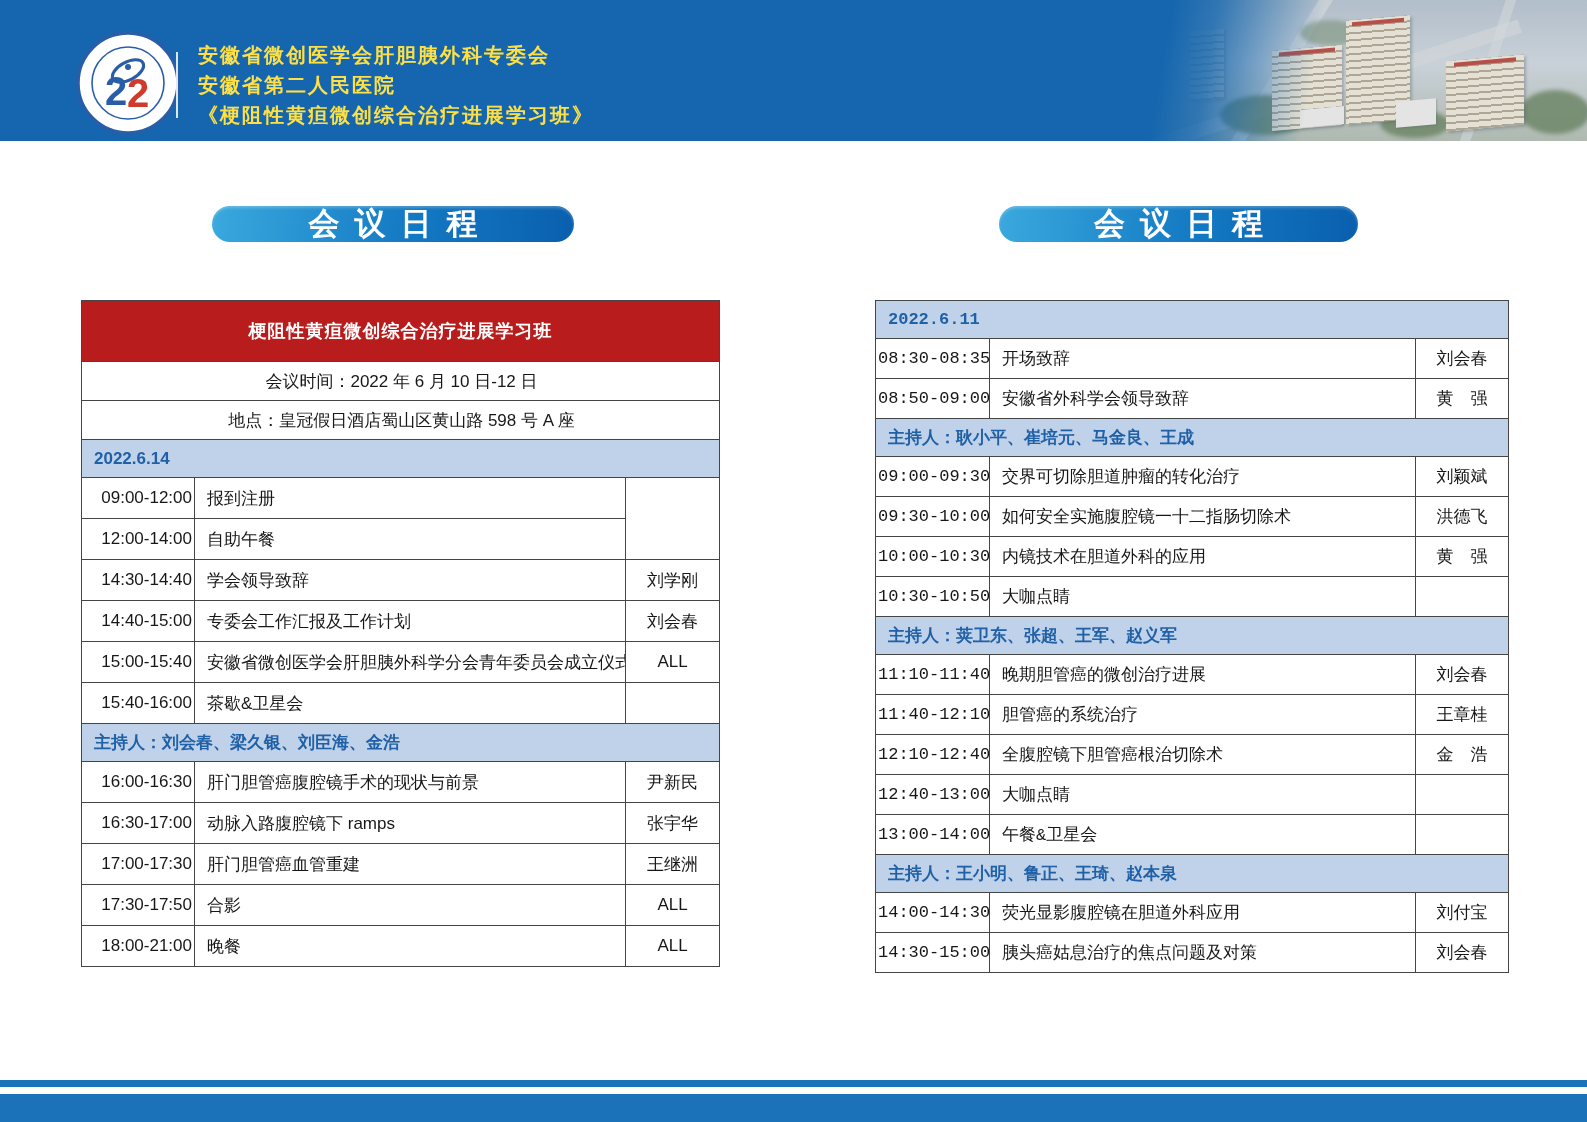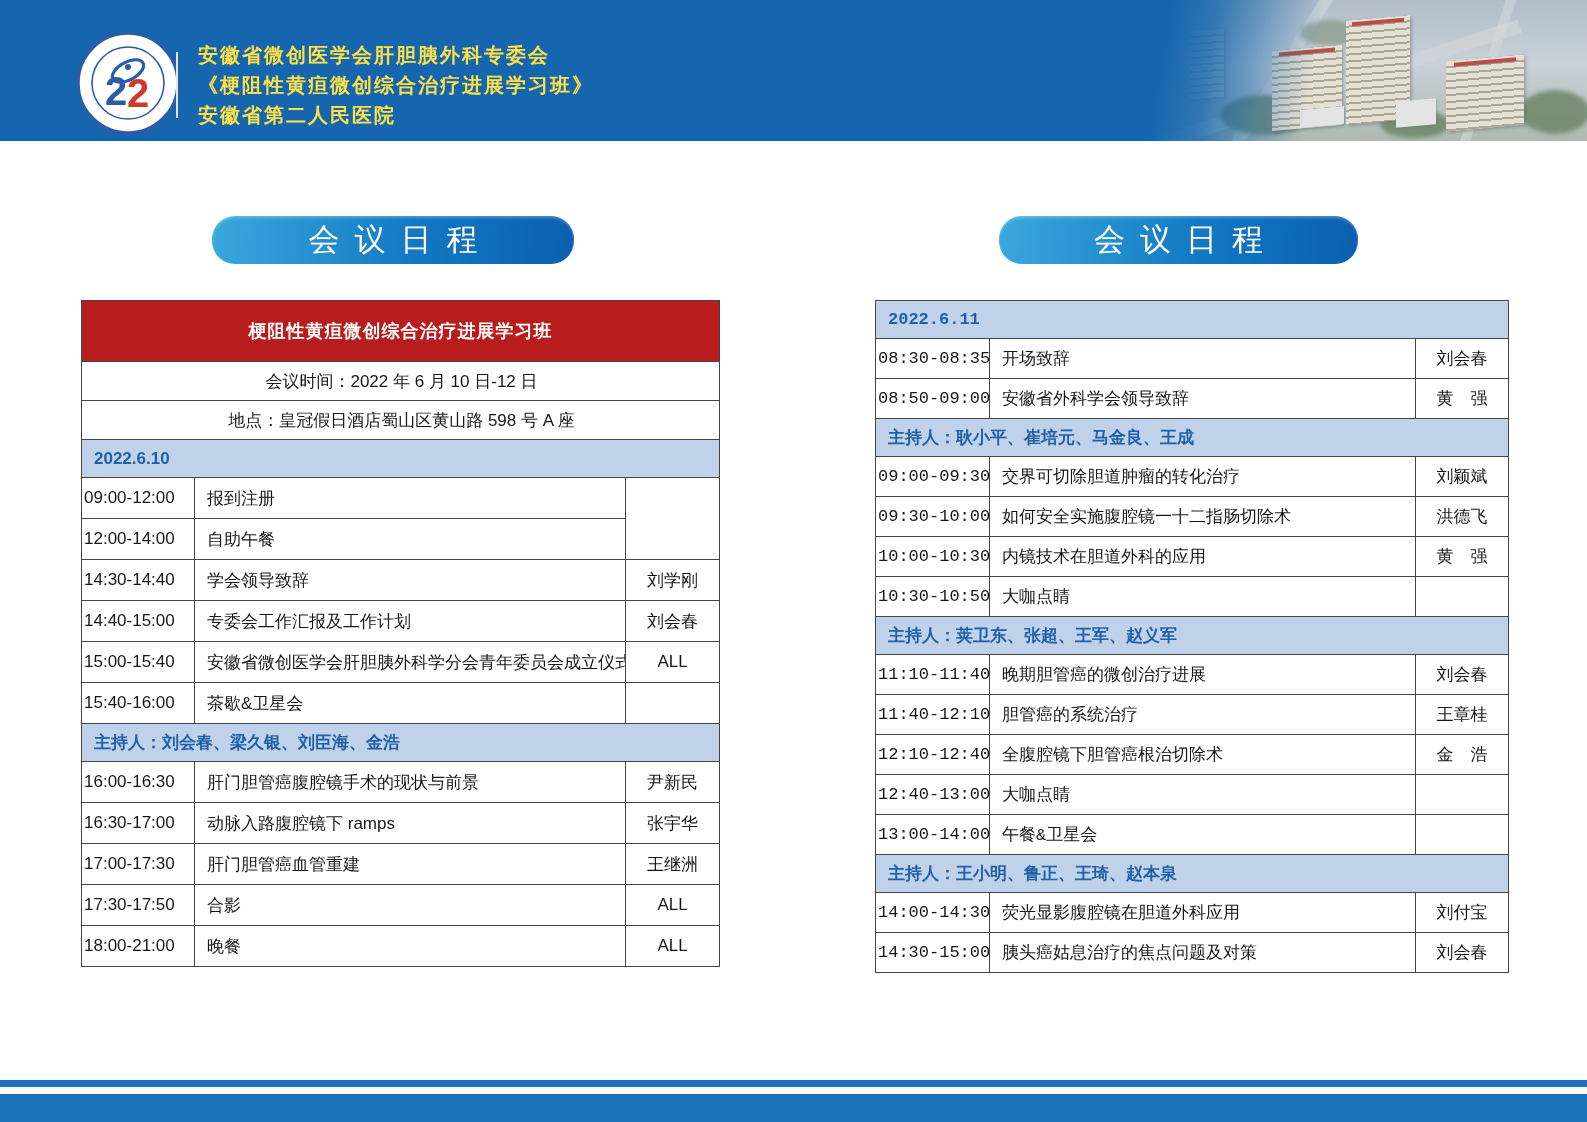--- a/index.html
+++ b/index.html
@@ -21,37 +21,37 @@
   .photo .road2{position:absolute;left:120px;top:-30px;width:12px;height:220px;background:#d3d8da;transform:rotate(32deg);opacity:.7;}
   .photo .road3{position:absolute;left:330px;top:-40px;width:10px;height:240px;background:#d3d8da;transform:rotate(18deg);opacity:.6;}
   .tree{position:absolute;background:#5f7b55;border-radius:50%;filter:blur(2px);opacity:.85;}
   .bldg{position:absolute;background:repeating-linear-gradient(180deg,#e9e3d3 0 5px,#a89f88 5px 7px);
     box-shadow:2px 2px 3px rgba(60,70,80,.35);transform:skewY(-5deg);}
   .bldg .sign{position:absolute;left:10%;top:2px;width:80%;height:4px;background:#b43a30;}
   .podium{position:absolute;background:#e8e8e4;box-shadow:1px 1px 2px rgba(60,70,80,.3);transform:skewY(-5deg);}
   .photo .fade{position:absolute;inset:0;background:linear-gradient(100deg,#1566ae 5%,rgba(21,102,174,.82) 15%,rgba(21,102,174,0) 38%);}
   .photo .haze{position:absolute;inset:0;background:rgba(200,210,220,.15);}
   
-  .pill{position:absolute;top:216px;height:48px;border-radius:23px;
+  .pill{position:absolute;top:206px;height:36px;border-radius:23px;
     background:linear-gradient(95deg,#3aa9de 0%,#1379c3 55%,#0a5fae 100%);
-    color:#fff;font-size:31px;font-weight:normal;display:flex;align-items:center;justify-content:center;
+    color:#fff;font-size:31px;font-weight:bold;display:flex;align-items:center;justify-content:center;
     letter-spacing:15px;text-indent:15px;box-shadow:inset 0 2px 3px rgba(255,255,255,.25);}
   .pill.p-left{left:212px;width:362px;}
   .pill.p-right{left:999px;width:359px;}
   
   table.sched{position:absolute;border-collapse:collapse;table-layout:fixed;}
   table.t-left{left:81px;top:300px;width:638px;}
   table.t-right{left:875px;top:300px;width:633px;font-family:Liberation Mono, monospace;}
   .sched td{border:1px solid #454545;font-size:17px;color:#171717;padding:0 10px;
     overflow:hidden;white-space:nowrap;vertical-align:middle;}
   .sched .title-cell{background:#b91c1c;color:#ffffff;text-align:center;font-weight:bold;
     font-size:18px;height:60px;letter-spacing:1px;}
   .sched .info-cell{height:38px;text-align:center;padding-left:12px;}
   .sched .band-cell{background:#bfd2ea;color:#2060a6;font-weight:bold;height:37px;padding-left:12px;}
-  .sched .time-cell{text-align:left;padding:1px 2px;}
+  .sched .time-cell{text-align:right;padding:1px 2px;}
   .sched .topic-cell{text-align:left;padding-left:12px;}
   .sched .speaker-cell{text-align:center;padding:0 4px;}
   .t-left tr.item-row{height:41px;}
   .t-right tr.item-row{height:40px;}
   
   .stripe-thin{position:absolute;left:0;top:1080px;width:1587px;height:7px;background:#1c72b8;}
   .stripe-thick{position:absolute;left:0;top:1094px;width:1587px;height:28px;background:#1c72b8;}
 </style>
 </head>
 <body>
@@ -64,22 +64,22 @@
       <circle cx="52" cy="52" r="36" fill="none" stroke="#2a5da8" stroke-width="1.6"></circle>
       <ellipse cx="52" cy="40" rx="17" ry="9" fill="none" stroke="#2a5da8" stroke-width="3.2" transform="rotate(-28 52 40)"></ellipse>
       <text x="40" y="74" font-size="40" font-weight="bold" fill="#2a5da8" text-anchor="middle" font-family="'Liberation Sans',sans-serif">2</text>
       <text x="62" y="76" font-size="40" font-weight="bold" fill="#cf3a2c" text-anchor="middle" font-family="'Liberation Sans',sans-serif">2</text>
       <circle cx="52" cy="36" r="3" fill="#2a5da8"></circle>
     </svg>
   </div>
   <div class="banner-sep"></div>
   <div class="banner-text">
     <div>安徽省微创医学会肝胆胰外科专委会</div>
+    <div>安徽省第二人民医院</div>
     <div>《梗阻性黄疸微创综合治疗进展学习班》</div>
-    <div>安徽省第二人民医院</div>
   </div>
   <div class="photo">
     <div class="sky"></div>
     <div class="road1"></div>
     <div class="road2"></div>
     <div class="road3"></div>
     <div class="tree" style="left:70px;top:95px;width:90px;height:40px;"></div>
     <div class="tree" style="left:230px;top:110px;width:70px;height:28px;"></div>
     <div class="tree" style="left:370px;top:90px;width:70px;height:44px;"></div>
     <div class="tree" style="left:150px;top:20px;width:60px;height:26px;opacity:.5;"></div>
@@ -113,21 +113,21 @@
       <tr>
         <td class="title-cell" colspan="3">梗阻性黄疸微创综合治疗进展学习班</td>
       </tr>
       <tr>
         <td class="info-cell" colspan="3">会议时间：2022 年 6 月 10 日-12 日</td>
       </tr>
       <tr>
         <td class="info-cell" colspan="3">地点：皇冠假日酒店蜀山区黄山路 598 号 A 座</td>
       </tr>
       <tr>
-        <td class="band-cell" colspan="3">2022.6.10</td>
+        <td class="band-cell" colspan="3">2022.6.14</td>
       </tr>
       <tr class="item-row">
         <td class="time-cell">09:00-12:00</td>
         <td class="topic-cell">报到注册</td>
         <td class="speaker-cell" rowspan="2"></td>
       </tr>
       <tr class="item-row">
         <td class="time-cell">12:00-14:00</td>
         <td class="topic-cell">自助午餐</td>
       </tr>

